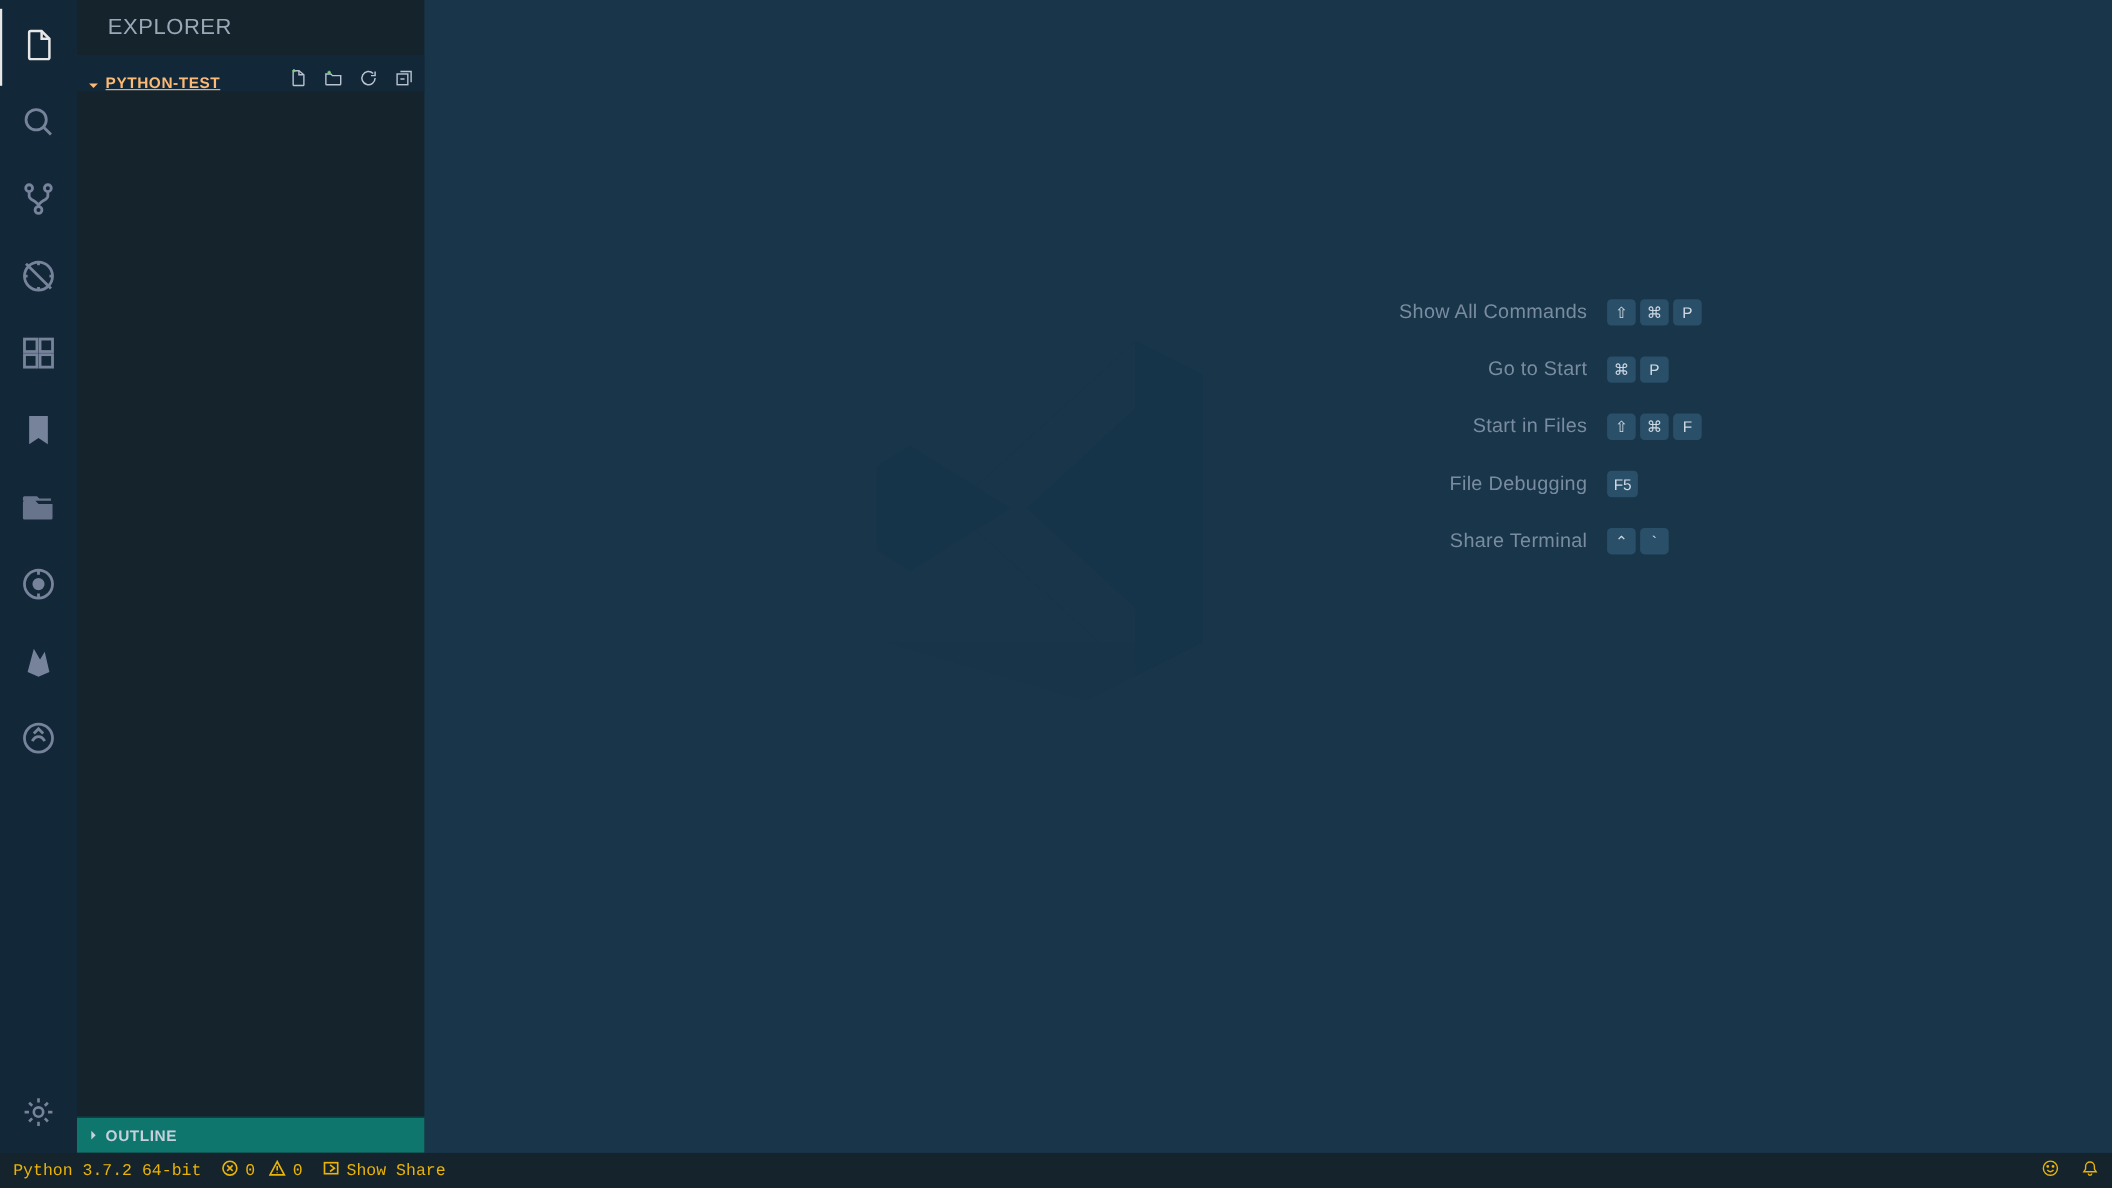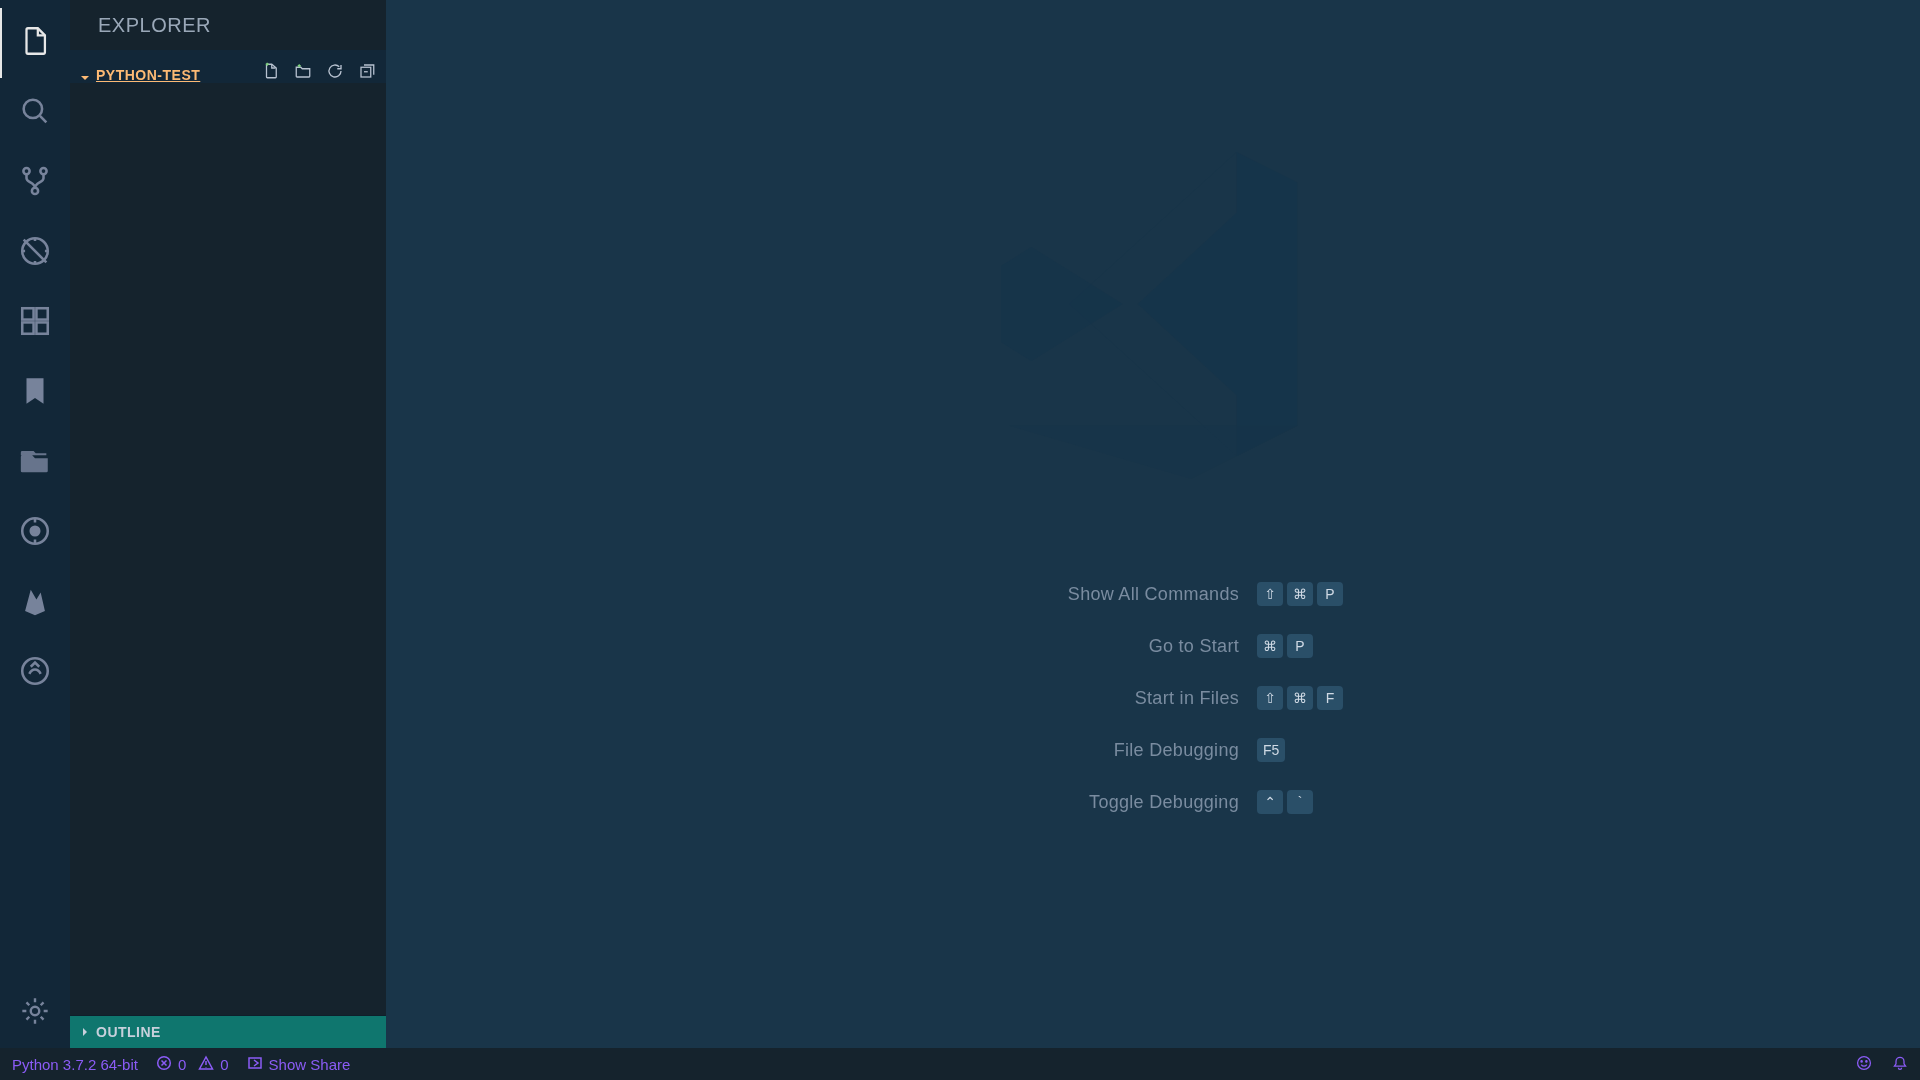--- a/index.html
+++ b/index.html
@@ -111,22 +111,22 @@
   .editor {
     flex: 1;
     background: #193549;
     position: relative;
     display: flex;
     align-items: center;
     justify-content: center;
   }
   .welcome {
     display: flex;
-    flex-direction: column;
-    align-items: flex-end;
+    flex-direction: row;
+    align-items: flex-start;
     gap: 84px;
     transform: translateY(-60px);
   }
   .logo svg {
     width: 380px; height: 380px;
     color: #15344a;
     opacity: 0.9;
   }
   .commands {
     display: flex;
@@ -159,23 +159,24 @@
     font-size: 14px;
     font-family: inherit;
   }
 
   
   .status-bar {
     height: 30px;
     background: #15232d;
     display: flex;
     align-items: center;
-    color: #8b5cf6;
+    color: #eab308;
     font-size: 15px;
     padding: 16px 12px;
+    font-family: Liberation Mono, monospace;
   }
   .status-left, .status-right {
     display: flex;
     align-items: center;
     gap: 18px;
   }
   .status-left { flex: 1; }
   .status-item { display: inline-flex; align-items: center; gap: 6px; cursor: pointer; }
   .status-item svg { width: 16px; height: 16px; }
   .status-right { gap: 20px; }
@@ -362,21 +363,21 @@
             <span class="key">F</span>
           </span>
         </div>
         <div class="cmd-row">
           <span class="cmd-label">File Debugging</span>
           <span class="keys">
             <span class="key">F5</span>
           </span>
         </div>
         <div class="cmd-row">
-          <span class="cmd-label">Toggle Debugging</span>
+          <span class="cmd-label">Share Terminal</span>
           <span class="keys">
             <span class="key">⌃</span>
             <span class="key">`</span>
           </span>
         </div>
       </div>
     </div>
   </div>
 
 </div>

